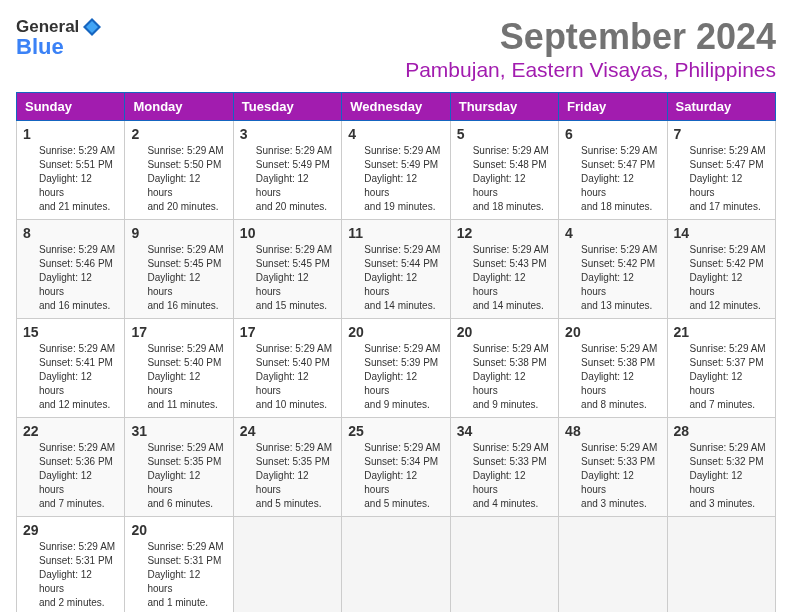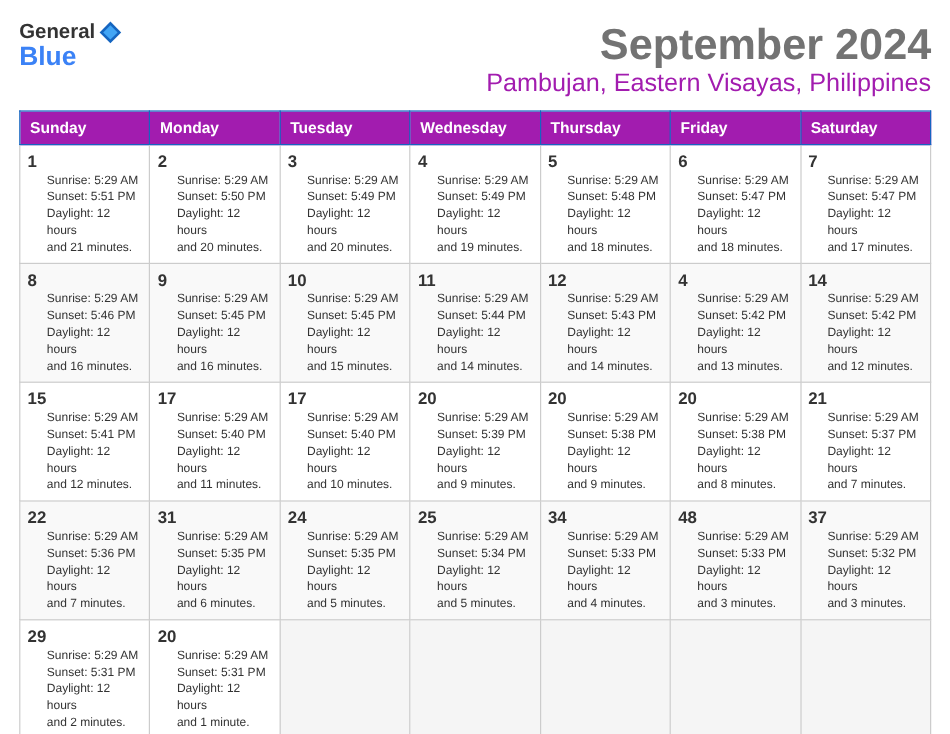--- a/index.html
+++ b/index.html
@@ -215,21 +215,21 @@
         </td>
         <td>
           <span class="day-number">34</span>
           <div class="cell-text">Sunrise: 5:29 AM<br>Sunset: 5:33 PM<br>Daylight: 12 hours<br>and 4 minutes.</div>
         </td>
         <td>
           <span class="day-number">48</span>
           <div class="cell-text">Sunrise: 5:29 AM<br>Sunset: 5:33 PM<br>Daylight: 12 hours<br>and 3 minutes.</div>
         </td>
         <td>
-          <span class="day-number">37</span>
+          <span class="day-number">28</span>
           <div class="cell-text">Sunrise: 5:29 AM<br>Sunset: 5:32 PM<br>Daylight: 12 hours<br>and 3 minutes.</div>
         </td>
       </tr>
       <tr>
         <td>
           <span class="day-number">29</span>
           <div class="cell-text">Sunrise: 5:29 AM<br>Sunset: 5:31 PM<br>Daylight: 12 hours<br>and 2 minutes.</div>
         </td>
         <td>
           <span class="day-number">20</span>

